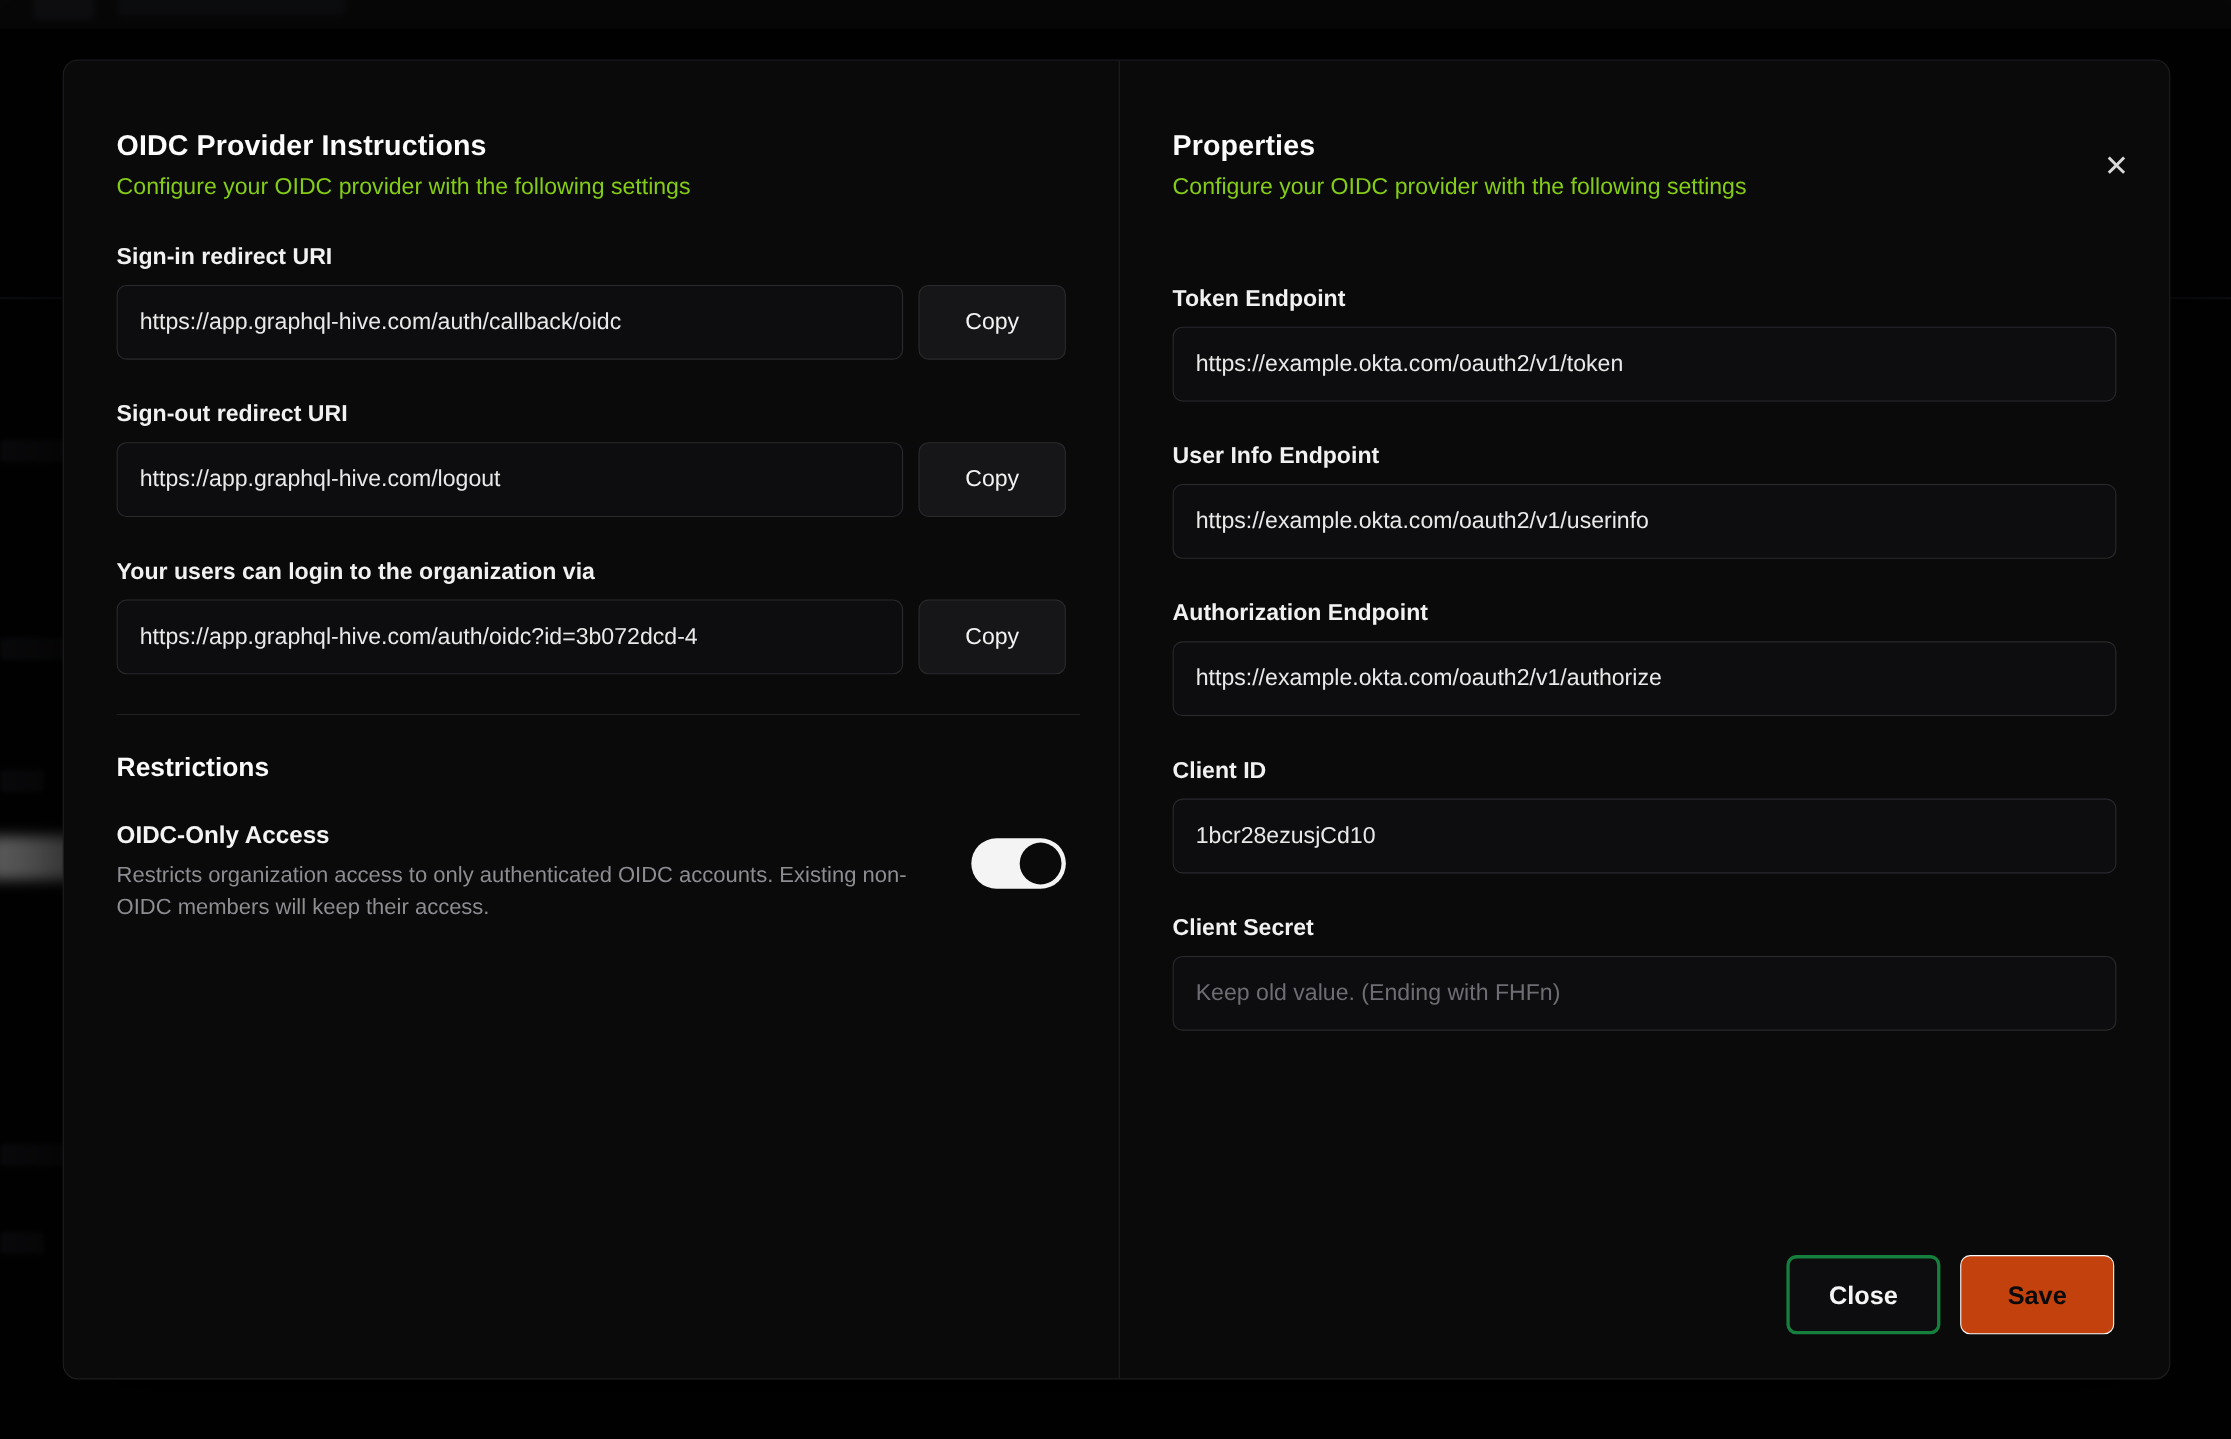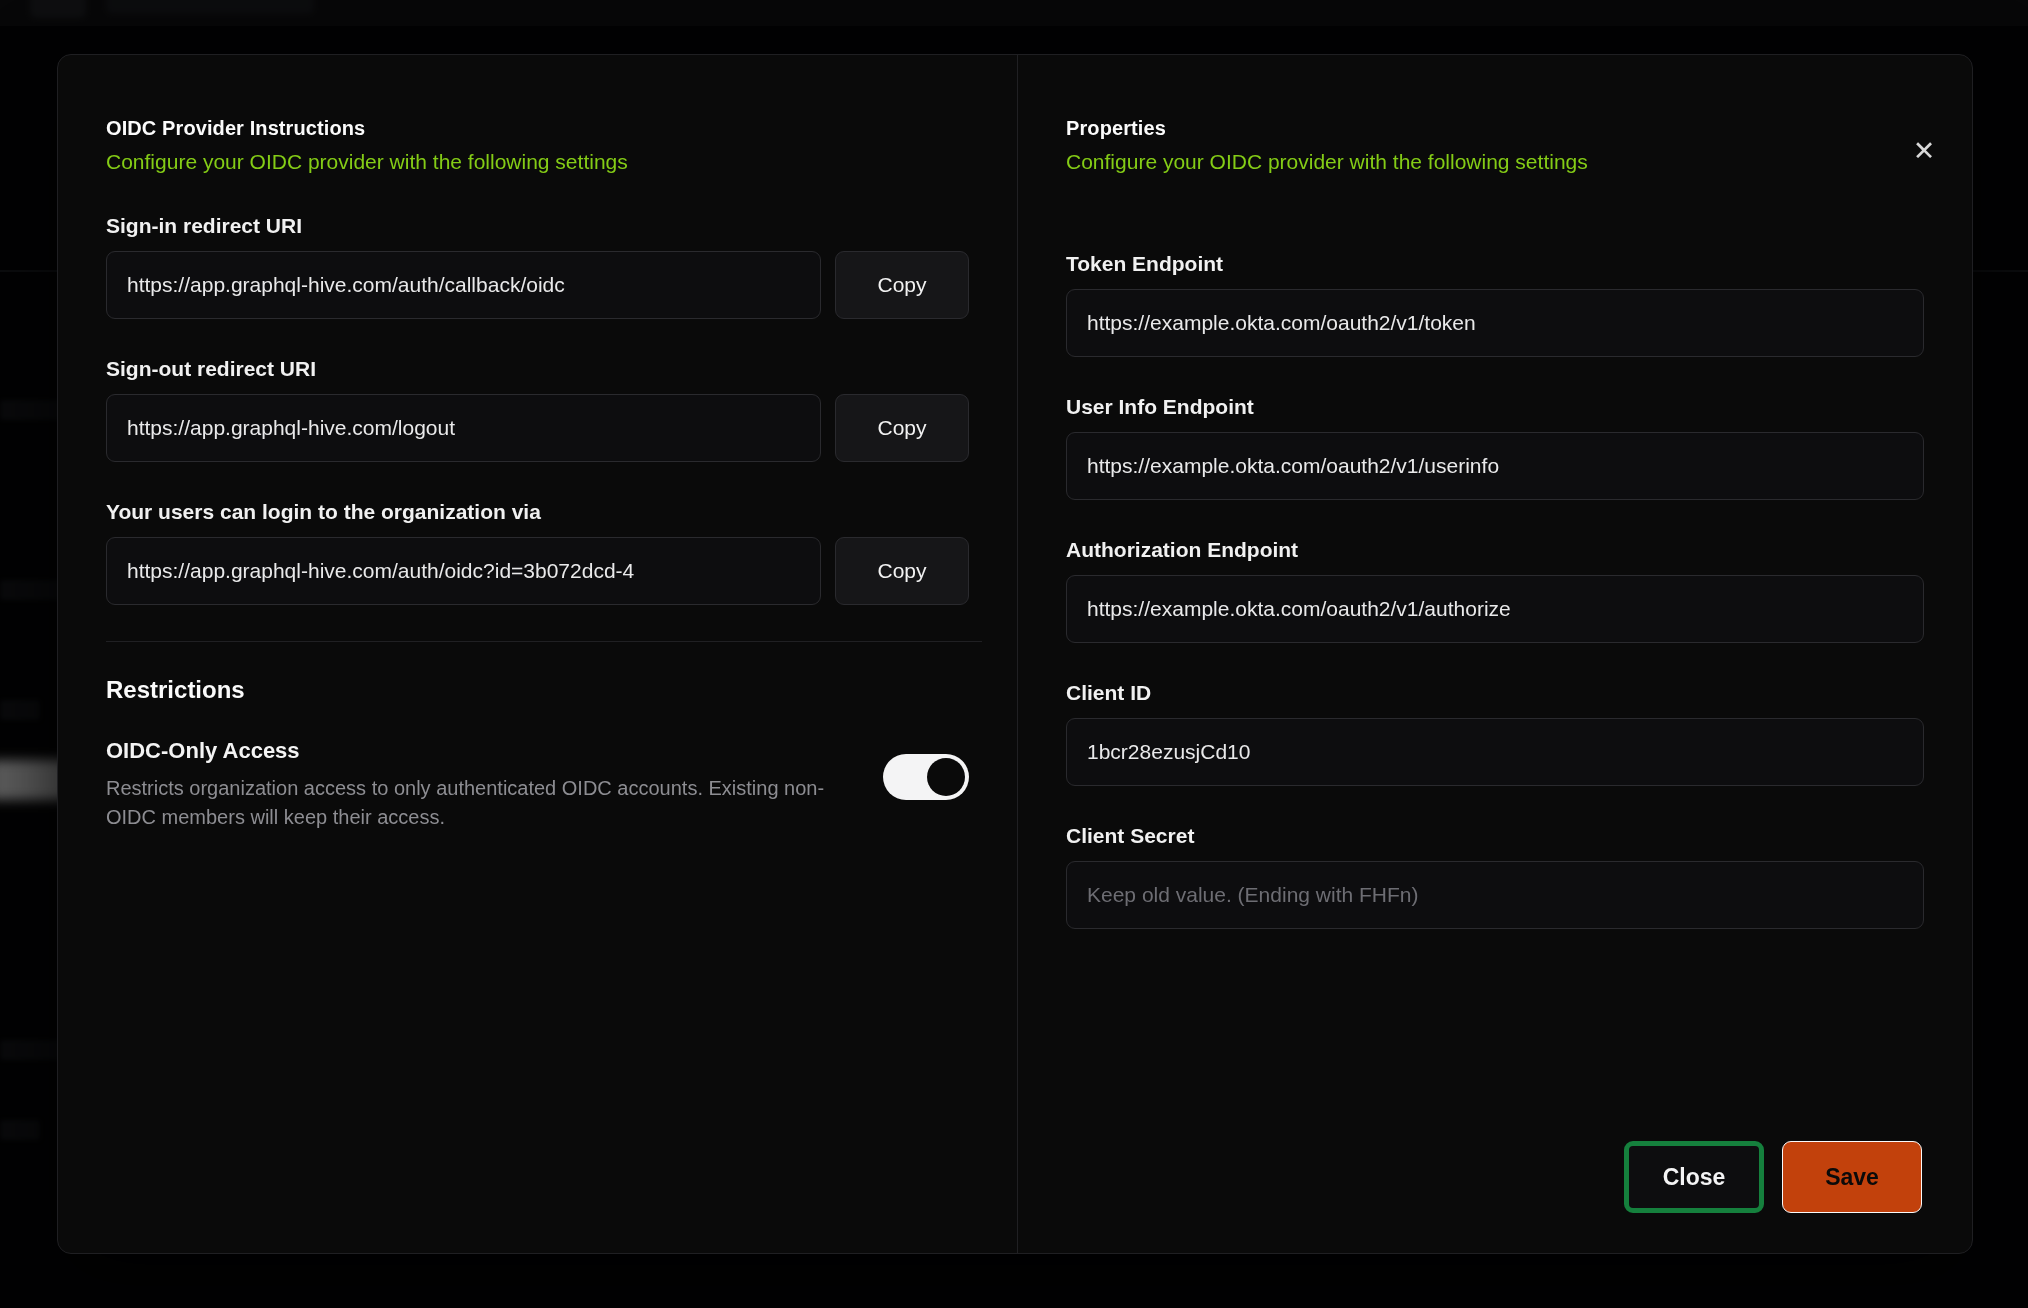--- a/index.html
+++ b/index.html
@@ -112,21 +112,21 @@
   }
   .col-right {
     flex: 1;
     position: relative;
     display: flex;
     flex-direction: column;
   }
 
   h2.section-title {
     margin: 0 0 10px 0;
-    font-size: 20px;
+    font-size: 26px;
     font-weight: 600;
     letter-spacing: .1px;
     color: #fbfbfb;
   }
   p.section-sub {
     margin: 0 0 40px 0;
     font-size: 21px;
     color: #84cc16;
     font-weight: 400;
   }
@@ -235,21 +235,21 @@
     min-width: 140px;
     border-radius: 9px;
     font-size: 23px;
     font-weight: 600;
     cursor: pointer;
     font-family: "Liberation Sans", sans-serif;
     padding: 0 28px;
   }
   .btn-close {
     background: #0d0d0f;
-    border: 5px solid #15803d;
+    border: 3px solid #15803d;
     color: #f4f4f5;
   }
   .btn-save {
     background: #c2410c;
     border: 1px solid #fafafa;
     color: #0a0a0a;
   }
 </style>
 </head>
 <body>

